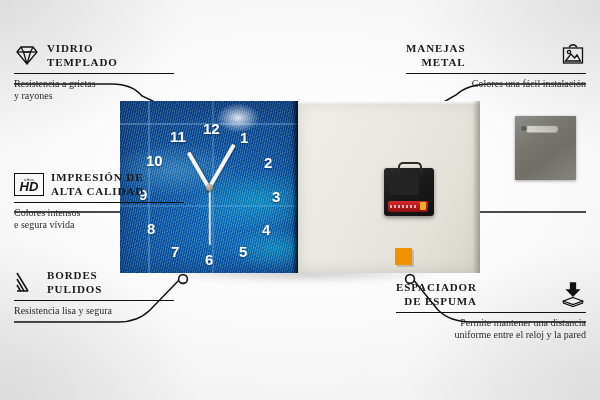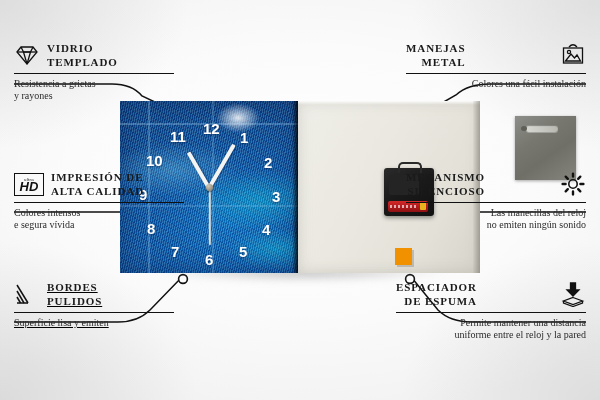--- a/index.html
+++ b/index.html
@@ -216,39 +216,39 @@
       <span class="c-titles">
         <span class="c-title">IMPRESIÓN DE</span>
         <span class="c-title">ALTA CALIDAD</span>
       </span>
     </div>
     <div class="c-rule"></div>
     <div class="c-desc">Colores intensos</div>
     <div class="c-desc">e segura vívida</div>
   </div>
 
-  <div class="callout" style="left:14px;top:280px;width:160px;text-decoration:underline;">
+  <div class="callout" style="left:14px;top:268px;width:160px;">
     <div class="c-head">
       <span class="ico">
         <svg viewBox="0 0 26 26">
             <g fill="none" stroke="#111" stroke-width="1.5">
           <path d="M3 4 L14 22"></path>
               <path d="M3 10 L10 22"></path>
               <path d="M3 16 L6.5 22"></path>
               <path d="M3 22 H14"></path>
         </g>
           </svg>
       </span>
       <span class="c-titles">
         <span class="c-title">BORDES</span>
         <span class="c-title">PULIDOS</span>
       </span>
     </div>
     <div class="c-rule"></div>
-    <div class="c-desc">Superficie lisa y emiten</div>
+    <div class="c-desc">Resistencia lisa y segura</div>
   </div>
 
   <div class="callout ta-r" style="right:14px;top:41px;width:180px;">
     <div class="c-head right">
       <span class="c-titles">
         <span class="c-title">MANEJAS</span>
         <span class="c-title">METAL</span>
       </span>
       <span class="ico">
         <svg viewBox="0 0 26 26">
@@ -258,40 +258,20 @@
           <path d="M5.5 19 L11 12 L14.5 16 L17 13 L20.5 19 Z"></path>
               <circle cx="9" cy="10" r="1.6"></circle>
         </g>
           </svg>
       </span>
     </div>
     <div class="c-rule"></div>
     <div class="c-desc">Colores una fácil instalación</div>
   </div>
 
-  <div class="callout ta-r" style="right:14px;top:170px;width:180px;">
-    <div class="c-head right">
-      <span class="c-titles">
-        <span class="c-title">MECANISMO</span>
-        <span class="c-title">SILENCIOSO</span>
-      </span>
-      <span class="ico">
-        <svg viewBox="0 0 26 26">
-            <g fill="none" stroke="#111" stroke-width="1.6">
-          <circle cx="13" cy="13" r="4.2"></circle>
-          <path d="M13 2.6 v3 M13 20.4 v3 M2.6 13 h3 M20.4 13 h3
-                   M5.7 5.7 l2.1 2.1 M18.2 18.2 l2.1 2.1 M20.3 5.7 l-2.1 2.1 M7.8 18.2 l-2.1 2.1" stroke-linecap="round" stroke-width="2.4"></path>
-        </g>
-          </svg>
-      </span>
-    </div>
-    <div class="c-rule"></div>
-    <div class="c-desc">Las manecillas del reloj</div>
-    <div class="c-desc">no emiten ningún sonido</div>
-  </div>
 
   <div class="callout ta-r" style="right:14px;top:280px;width:190px;">
     <div class="c-head right">
       <span class="c-titles">
         <span class="c-title">ESPACIADOR</span>
         <span class="c-title">DE ESPUMA</span>
       </span>
       <span class="ico">
         <svg viewBox="0 0 26 26">
             <g fill="none" stroke="#111" stroke-width="1.3">

